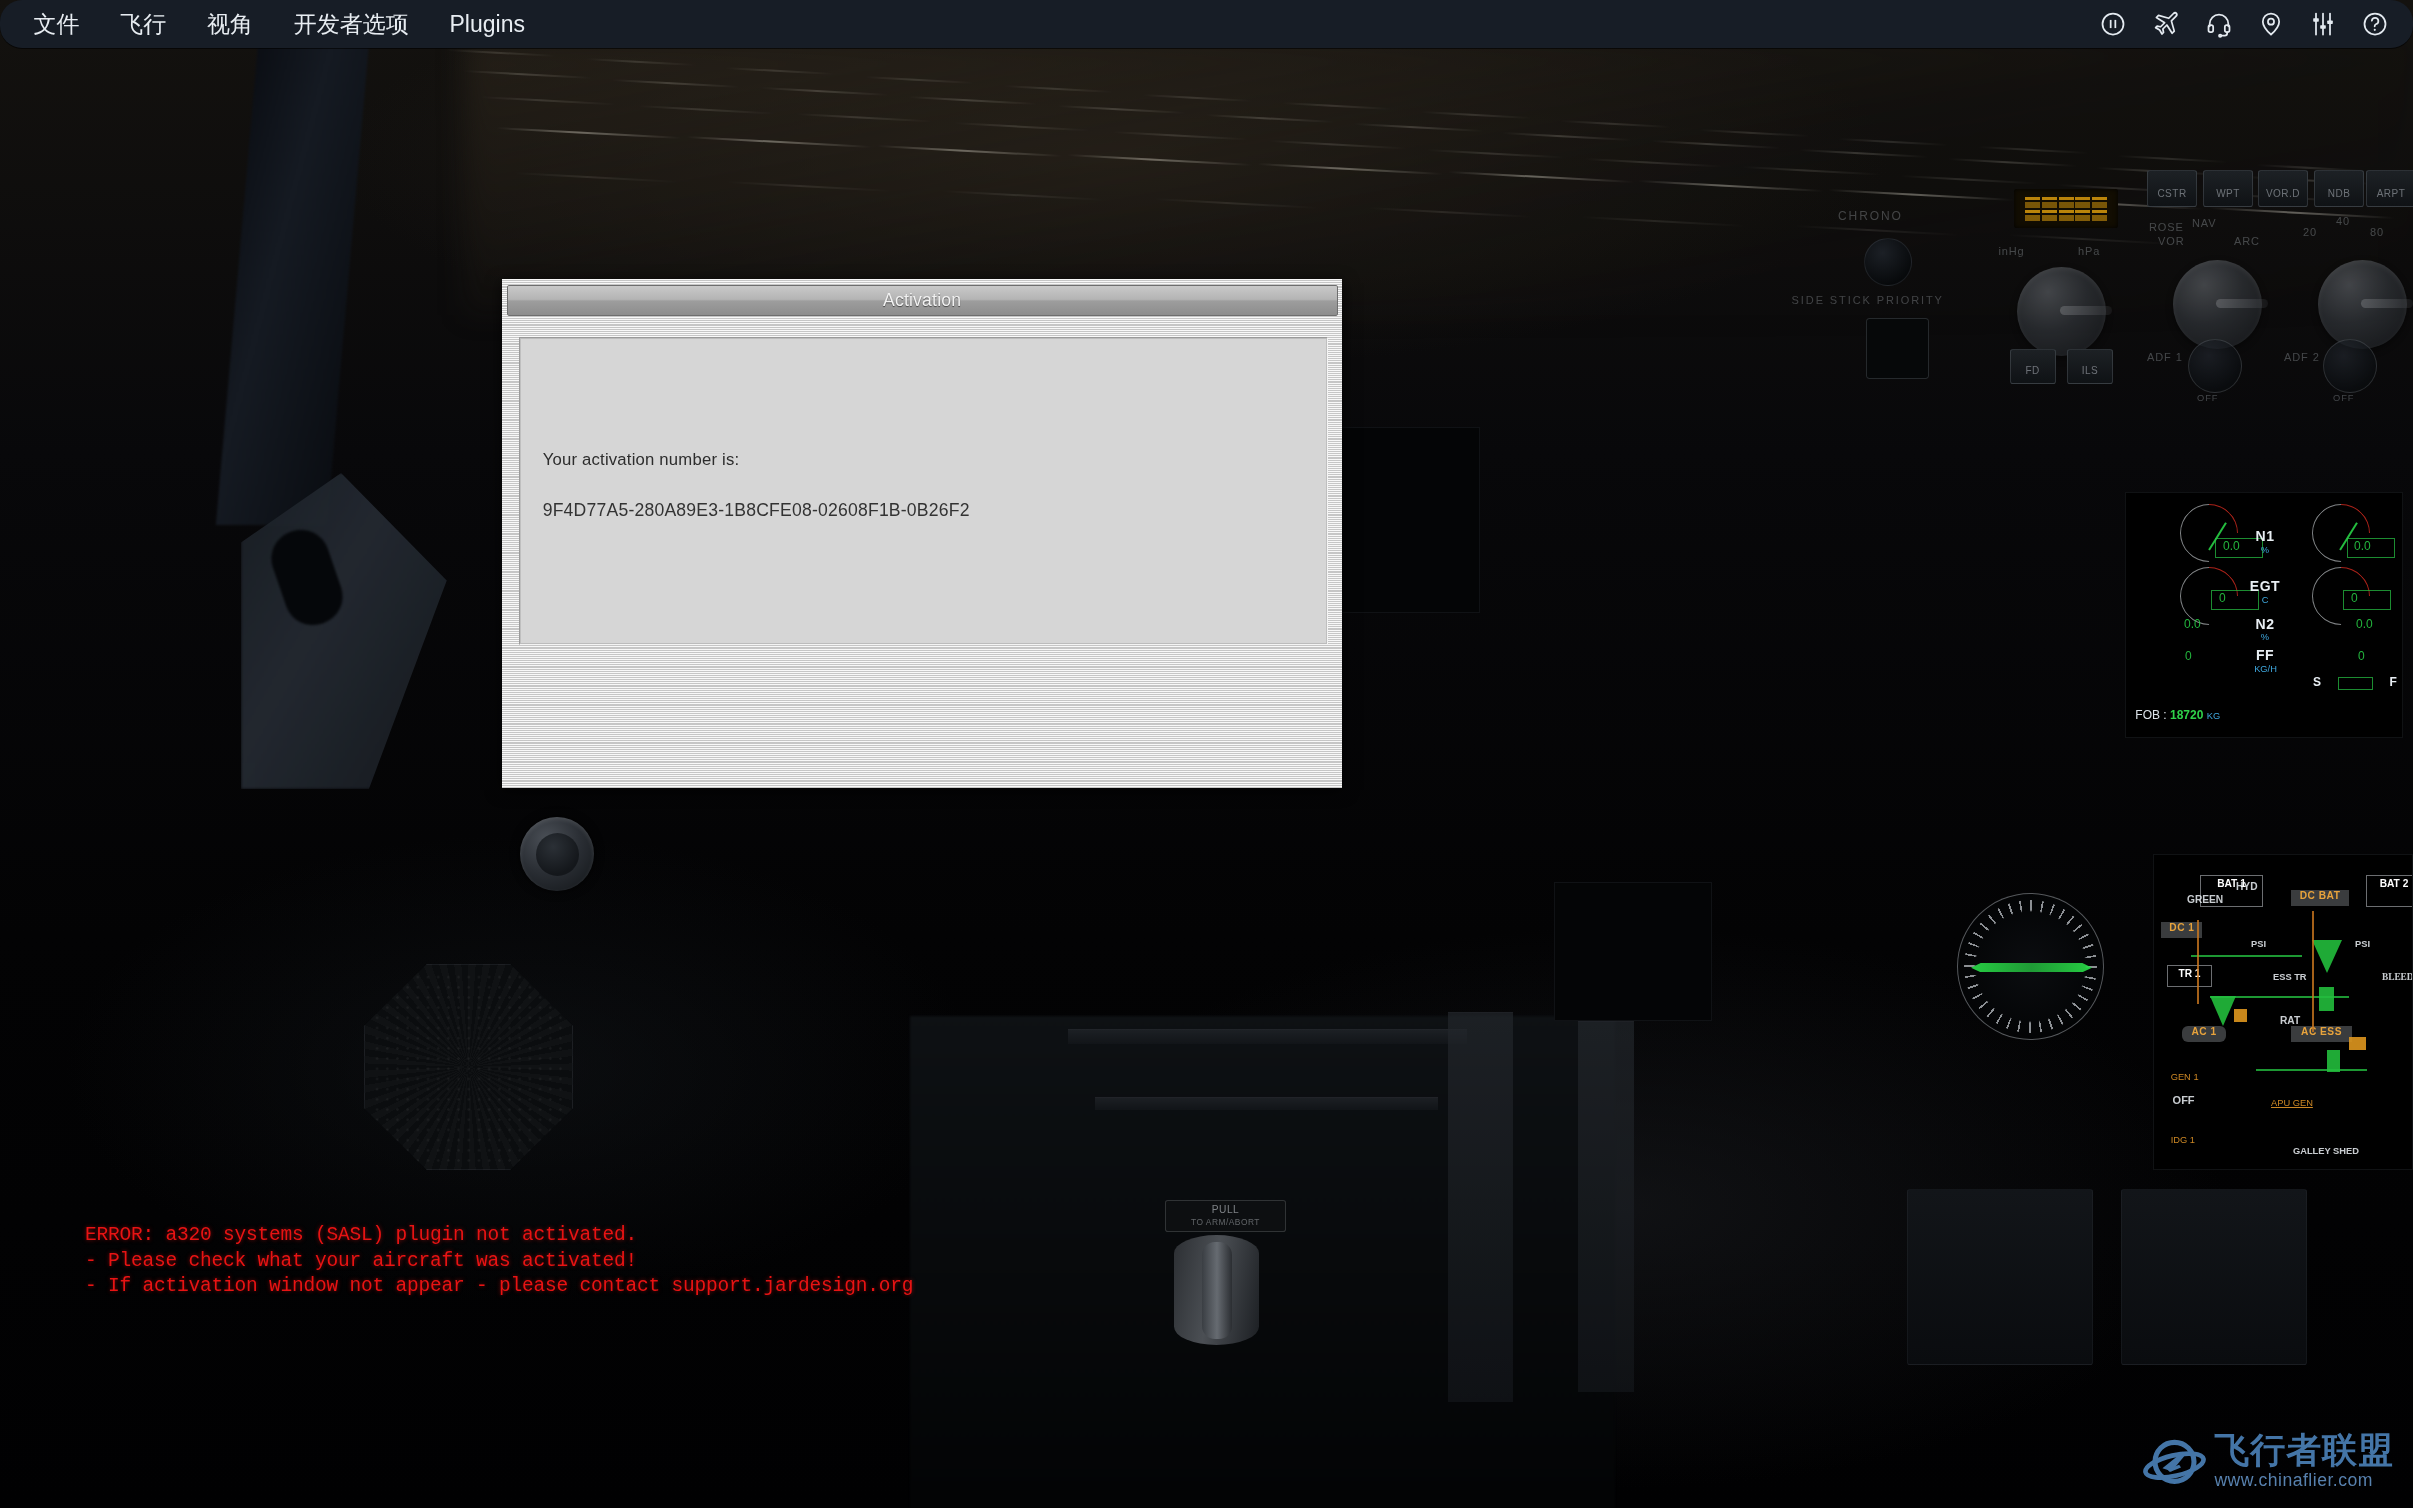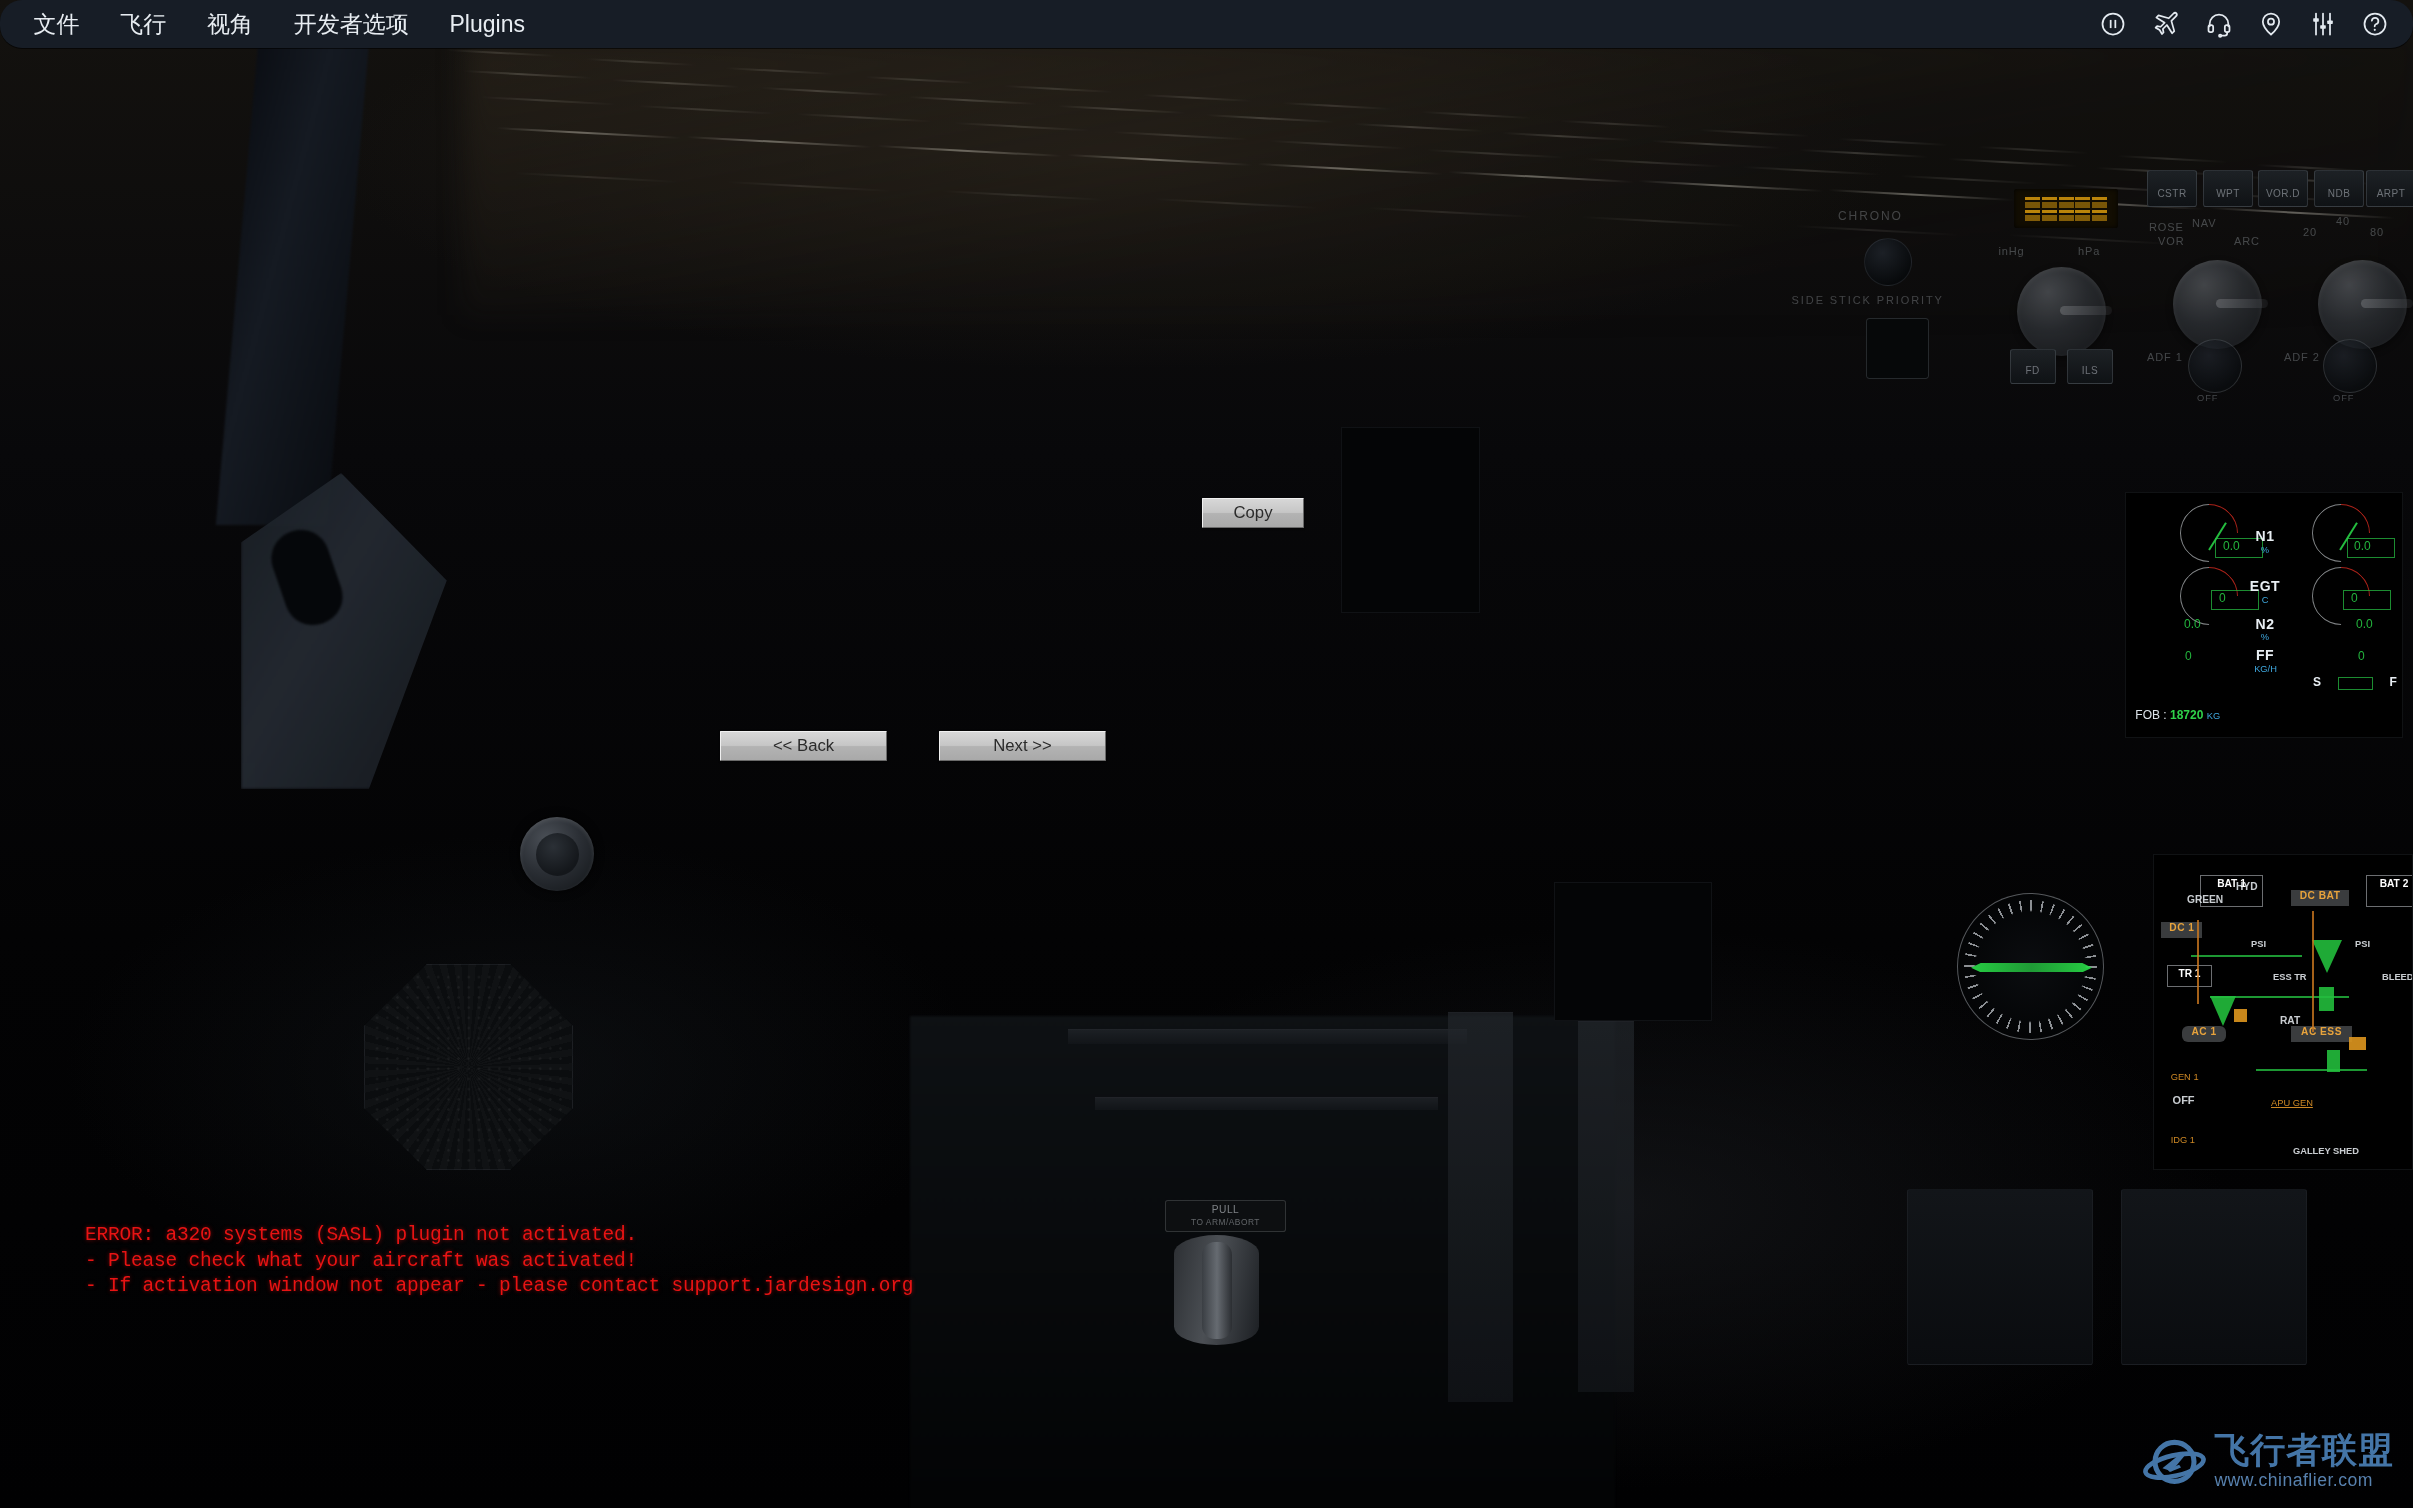--- a/index.html
+++ b/index.html
@@ -766,21 +766,21 @@
       <div class="sd-txt-a" style="left:16.7px;top:217px;">GEN 1</div>
       <div class="sd-txt-w" style="left:18.6px;top:239px;font-size:11px;">OFF</div>
       <div class="sd-txt-a" style="left:117px;top:243px;text-decoration:underline;">APU GEN</div>
       <div class="sd-txt-w" style="left:139px;top:291px;">GALLEY SHED</div>
       <div class="sd-txt-a" style="left:16.7px;top:280px;">IDG 1</div>
       <div class="sd-txt-w" style="left:126px;top:160px;font-size:10.2px;">RAT</div>
       <div class="sd-txt-w" style="left:33px;top:39px;font-size:10.2px;">GREEN</div>
       <div class="sd-txt-w" style="left:82px;top:26px;font-size:10.2px;">HYD</div>
       <div class="sd-txt-w" style="left:97px;top:84px;font-size:9.3px;">PSI</div>
       <div class="sd-txt-w" style="left:201px;top:84px;font-size:9.3px;">PSI</div>
-      <div class="sd-txt-w" style="left:228px;top:117px;font-size:9.3px;">BLEED</div>
+      <div class="sd-txt-w" style="left:228px;top:117px;font-size:9.3px;font-family:Liberation Serif, serif;">BLEED</div>
 
       <div class="sd-green" style="left:158px;top:85px;width:30px;height:33px;clip-path:polygon(0% 0%,100% 0%,50% 100%);"></div>
       <div class="sd-green" style="left:56px;top:141px;width:26px;height:30px;clip-path:polygon(0% 0%,100% 0%,50% 100%);"></div>
       <div class="sd-green" style="left:165px;top:132px;width:15px;height:24px;"></div>
       <div class="sd-green" style="left:173px;top:195px;width:13px;height:22px;"></div>
       <div class="sd-amber" style="left:80px;top:154px;width:13px;height:13px;"></div>
       <div class="sd-amber" style="left:195px;top:182px;width:16.7px;height:13px;"></div>
       <div class="sd-line-g" style="left:37px;top:100px;width:111px;height:1.9px;"></div>
       <div class="sd-line-g" style="left:56px;top:141px;width:139px;height:1.9px;"></div>
       <div class="sd-line-a" style="left:158px;top:56px;width:1.9px;height:121px;"></div>
@@ -855,20 +855,29 @@
       <span>
         <svg width="28" height="28" viewBox="0 0 24 24" fill="none" stroke="#e4eaf0" stroke-width="1.5" stroke-linecap="round">
           <circle cx="12" cy="12" r="9"></circle>
           <path d="M9.3 9.2a2.8 2.8 0 1 1 3.4 3c-.8.4-1 1-1 1.8"></path>
           <circle cx="11.8" cy="17" r="0.9" fill="#e4eaf0" stroke="none"></circle>
         </svg>
       </span>
     </div>
   </div>
 
+  <div class="dialog">
+    <div class="dlg-titlebar">
+      <span class="dlg-title">Activation</span>
+    </div>
+    <div class="dlg-panel">
+      <div class="dlg-label">Your activation number is:</div>
+      <div class="dlg-code">9F4D77A5-280A89E3-1B8CFE08-02608F1B-0B26F2</div>
+    </div>
+  </div>
 
   <div class="btn btn-copy">Copy</div>
   <div class="btn btn-back">&lt;&lt; Back</div>
   <div class="btn btn-next">Next &gt;&gt;</div>
 
   <div class="errors">
     <div class="err-line">ERROR: a320 systems (SASL) plugin not activated.</div>
     <div class="err-line">- Please check what your aircraft was activated!</div>
     <div class="err-line">- If activation window not appear - please contact support.jardesign.org</div>
   </div>

